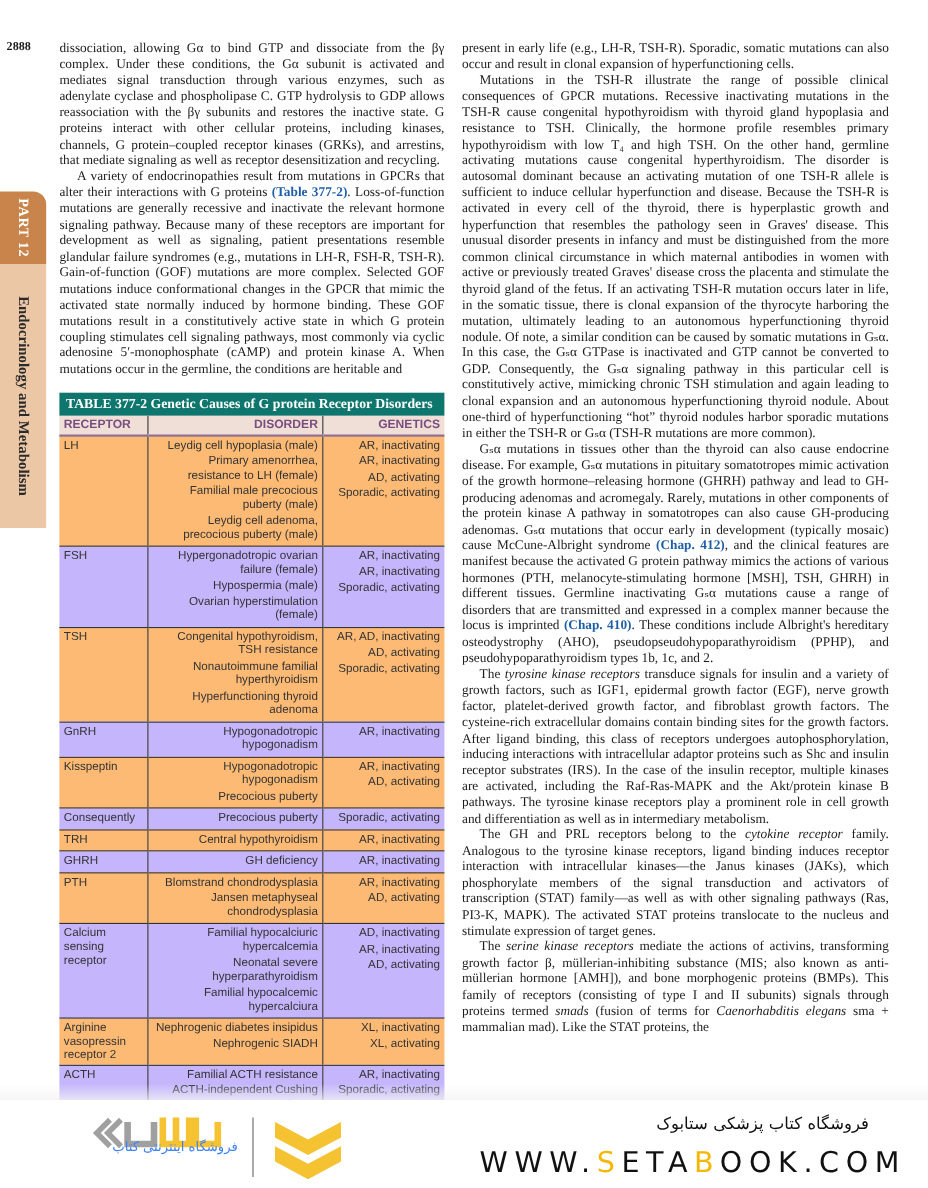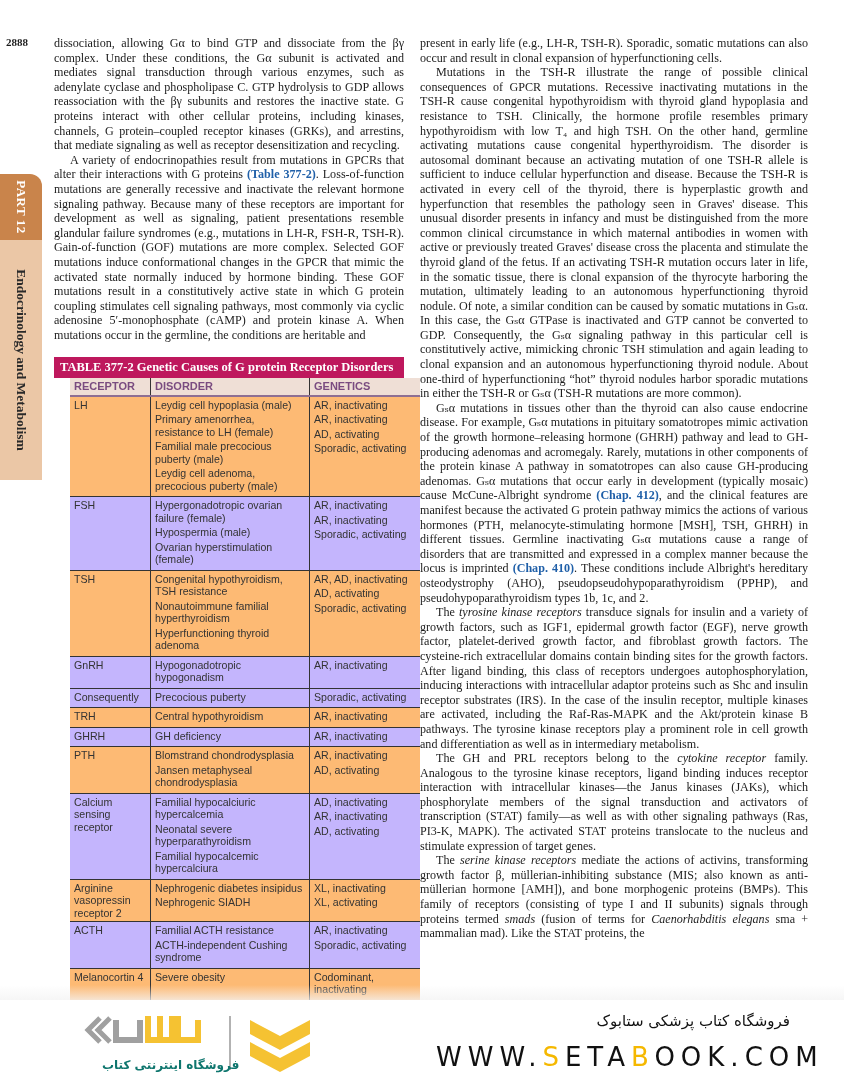--- a/index.html
+++ b/index.html
@@ -16,41 +16,41 @@
 
   .side-tab { position:absolute; left:0; width:42px; }
   .side-part { top:174px; height:66px; background:#c9844b; border-top-right-radius:12px; }
   .side-title { top:240px; height:240px; background:#ebc7a6; }
   .side-text { position:absolute; left:50%; top:50%; transform:translate(-50%,-50%) rotate(90deg);
                white-space:nowrap; font-weight:bold; }
   .side-part .side-text { color:#fff; font-size:13px; letter-spacing:0.5px; }
   .side-title .side-text { color:#2a2a2a; font-size:13.5px; }
 
   .table-wrap { position:absolute; left:54px; top:357px; width:350px; }
-  .tbl-title { background:#be185d; color:#fff; font-weight:bold; font-size:12.5px; padding:2px 6px; height:17px; line-height:17px; }
+  .tbl-title { background:#0f766e; color:#fff; font-weight:bold; font-size:12.5px; padding:2px 6px; height:17px; line-height:17px; }
   table { width:100%; border-collapse:collapse; font-family:"Liberation Sans", "DejaVu Sans", sans-serif;
-          font-size:10.6px; line-height:12.5px; color:#333;margin-left:16px; }
+          font-size:10.6px; line-height:12.5px; color:#333; }
   th { background:#efdfd6; color:#7a4c80; text-align:left; font-weight:bold; font-size:11px; padding:2px 4px;
        border-bottom:2px solid #8e6f93; }
   td { vertical-align:top; padding:2px 4px 2px 4px; border-bottom:1.5px solid #333; }
-  td + td, th + th { border-left:1.5px solid #333; }
+  td + td, th + th { border-left:1.5px solid #333;text-align:right; }
   tr.shade td { background:#fdba74; }
   tr.plain td { background:#c4b5fd; }
   .cell-line { margin-bottom:2px; }
   .c1 { width:72px; } .c2 { width:150px; }
   tr.last td { border-bottom:4px solid #8e6f93; }
   .abbrev { font-family:"Liberation Sans", "DejaVu Sans", sans-serif; font-size:10px; line-height:12px; color:#333; margin-top:4px; }
 
   .fade { position:absolute; left:0; top:985px; width:844px; height:20px; background:linear-gradient(#ffffff00, #f3f3f3); }
   .footer { position:absolute; left:0; top:1000px; width:844px; height:80px; background:#fff; }
   .logo-left { position:absolute; left:80px; top:12px; width:260px; height:62px; }
   .brand-fa { position:absolute; right:54px; top:12px; font-family:"DejaVu Sans", sans-serif; font-size:15px; color:#111; direction:rtl; }
   .brand-url { position:absolute; left:436px; top:42px; font-family:"DejaVu Sans", sans-serif; font-size:26px; letter-spacing:6px; color:#111; }
   .brand-url .y { color:#f5b800; }
-  .logo-fa-sub { position:absolute; left:22px; top:46px; font-family:"DejaVu Sans", sans-serif; font-size:12px; color:#0f766e; direction:rtl;font-weight:bold; }
+  .logo-fa-sub { position:absolute; left:22px; top:23px; font-family:"DejaVu Sans", sans-serif; font-size:12px; color:#3b82f6; direction:rtl; }
 </style>
 </head>
 <body>
 
 <div class="page-num">2888</div>
 
 <div class="side-tab side-part">
   <div class="side-text">PART 12</div>
 </div>
 <div class="side-tab side-title">
@@ -116,20 +116,31 @@
         </tr>
         <tr class="plain">
           <td class="c1">GnRH</td>
           <td class="c2">
             <div class="cell-line">Hypogonadotropic hypogonadism</div>
           </td>
           <td>
             <div class="cell-line">AR, inactivating</div>
           </td>
         </tr>
+        <tr class="shade">
+          <td class="c1">Kisspeptin</td>
+          <td class="c2">
+            <div class="cell-line">Hypogonadotropic hypogonadism</div>
+            <div class="cell-line">Precocious puberty</div>
+          </td>
+          <td>
+            <div class="cell-line">AR, inactivating</div>
+            <div class="cell-line">AD, activating</div>
+          </td>
+        </tr>
         <tr class="plain">
           <td class="c1">Consequently</td>
           <td class="c2">
             <div class="cell-line">Precocious puberty</div>
           </td>
           <td>
             <div class="cell-line">Sporadic, activating</div>
           </td>
         </tr>
         <tr class="shade">

